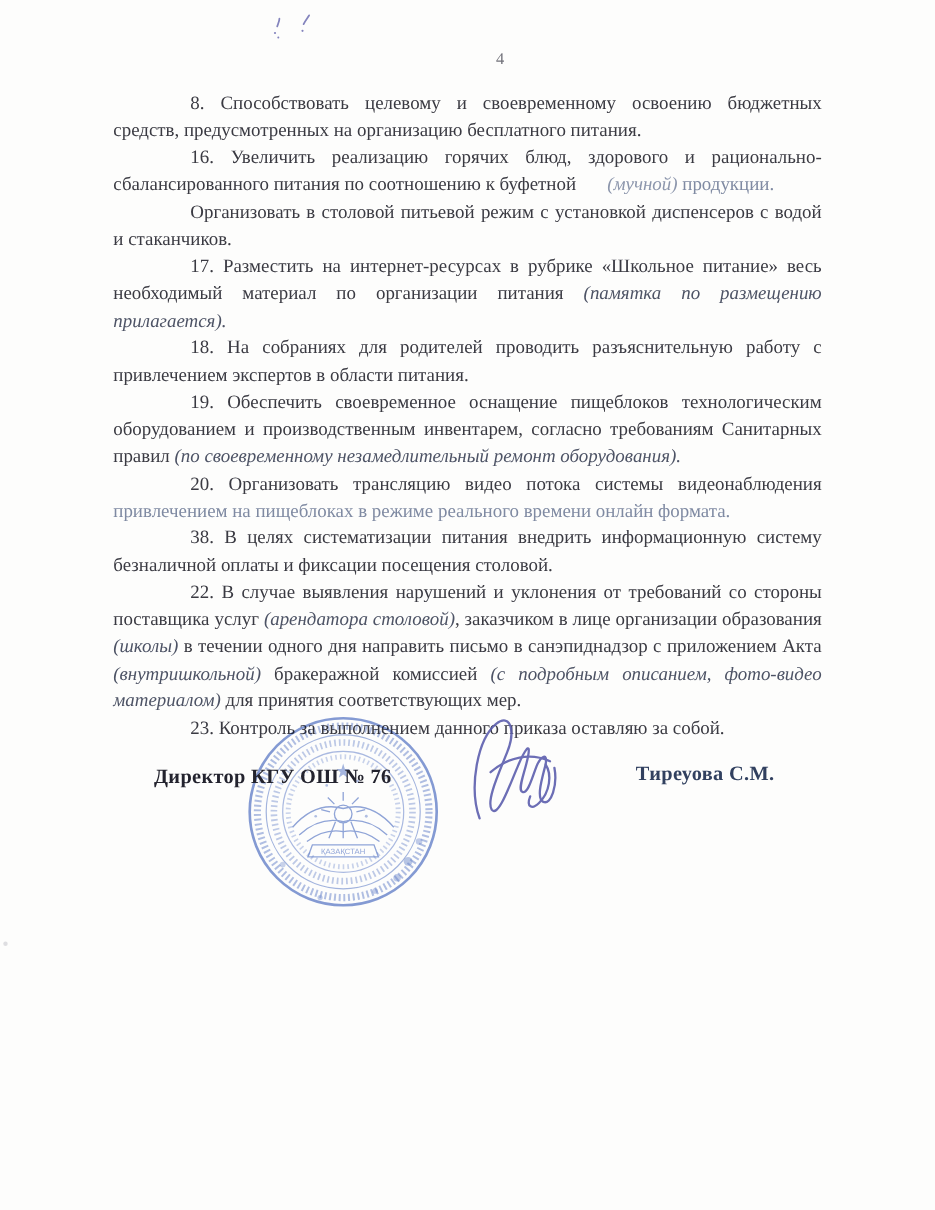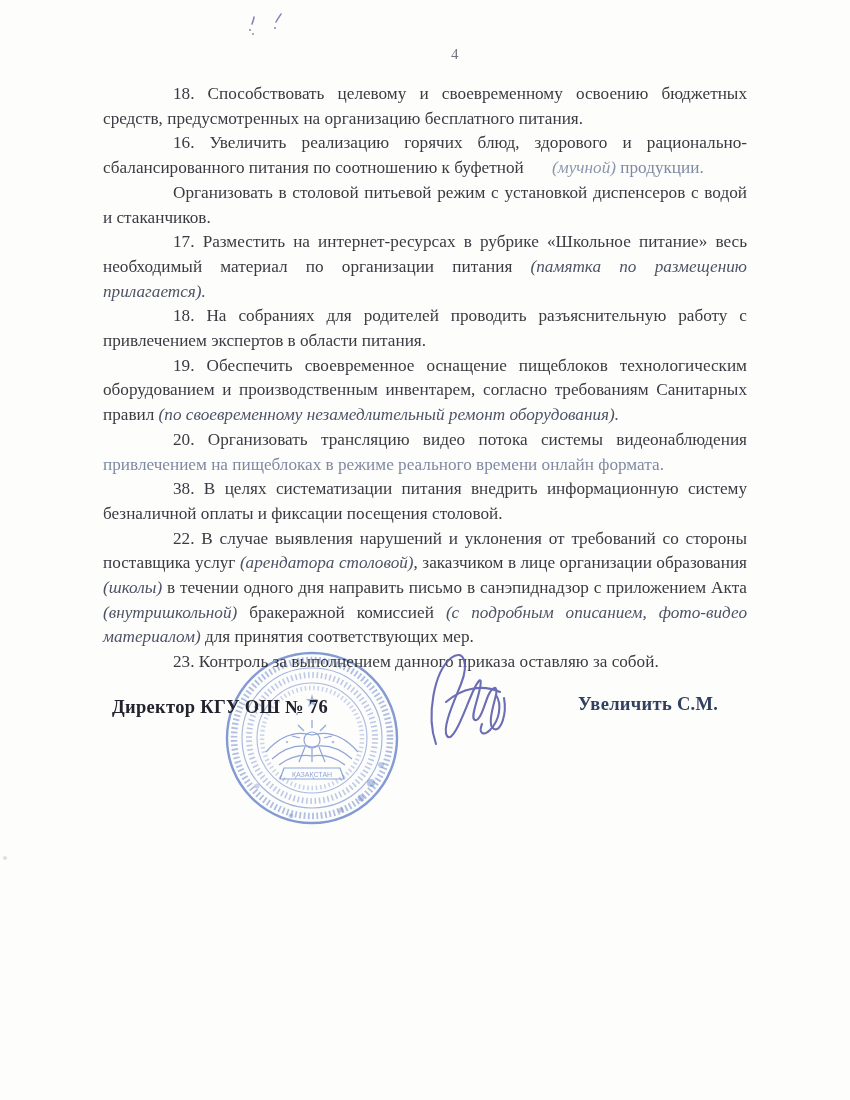--- a/index.html
+++ b/index.html
@@ -18,21 +18,21 @@
     position:absolute;left:103px;top:82px;width:644px;
     font-size:17.2px;line-height:24.7px;
     color:#3a3a42;text-align:justify;
   }
   .para{margin:0;text-indent:70px;}
   .seg-n{color:#3a3a42;}
   .seg-i{font-style:italic;color:#4d5365;}
   .seg-f{color:#7f8aa2;margin-top:41px;}
   .seg-if{font-style:italic;color:#8c96ac;margin-left:24px;}
   .sign-title{
-    position:absolute;left:112px;top:697px;
+    position:absolute;left:140px;top:697px;
     font-size:18.5px;font-weight:bold;color:#23232e;
     z-index:3;letter-spacing:.3px;
   }
   .sign-name{
     position:absolute;left:578px;top:694px;
     font-size:18.5px;font-weight:bold;color:#31405f;
     z-index:3;letter-spacing:.3px;
   }
   .signature-svg{
     position:absolute;left:420px;top:646px;z-index:2;
@@ -60,21 +60,21 @@
       <circle cx="4" cy="18" r="1" fill="#5b5ba8" stroke="none"></circle>
       <circle cx="7" cy="22" r="0.9" fill="#5b5ba8" stroke="none"></circle>
       <path d="M30,10 C32,6 34,4 35,2"></path>
       <circle cx="29" cy="16" r="1" fill="#5b5ba8" stroke="none"></circle>
     </g>
   </svg>
 
   <div class="page-number">4</div>
 
   <div class="doc-body">
-      <p class="para"><span class="seg-n">18. Способствовать целевому и своевременному освоению бюджетных средств, предусмотренных на организацию бесплатного питания.</span></p>
+      <p class="para"><span class="seg-n">8. Способствовать целевому и своевременному освоению бюджетных средств, предусмотренных на организацию бесплатного питания.</span></p>
       <p class="para"><span class="seg-n">16. Увеличить реализацию горячих блюд, здорового и рационально-сбалансированного питания по соотношению к буфетной </span><span class="seg-if">(мучной)</span><span class="seg-f"> продукции.</span></p>
       <p class="para"><span class="seg-n">Организовать в столовой питьевой режим с установкой диспенсеров с водой и стаканчиков.</span></p>
       <p class="para"><span class="seg-n">17. Разместить на интернет-ресурсах в рубрике «Школьное питание» весь необходимый материал по организации питания </span><span class="seg-i">(памятка по размещению прилагается).</span></p>
       <p class="para"><span class="seg-n">18. На собраниях для родителей проводить разъяснительную работу с привлечением экспертов в области питания.</span></p>
       <p class="para"><span class="seg-n">19. Обеспечить своевременное оснащение пищеблоков технологическим оборудованием и производственным инвентарем, согласно требованиям Санитарных правил </span><span class="seg-i">(по своевременному незамедлительный ремонт оборудования).</span></p>
       <p class="para"><span class="seg-n">20. Организовать трансляцию видео потока системы видеонаблюдения </span><span class="seg-f">привлечением на пищеблоках в режиме реального времени онлайн формата.</span></p>
       <p class="para"><span class="seg-n">38. В целях систематизации питания внедрить информационную систему безналичной оплаты и фиксации посещения столовой.</span></p>
       <p class="para"><span class="seg-n">22. В случае выявления нарушений и уклонения от требований со стороны поставщика услуг </span><span class="seg-i">(арендатора столовой)</span><span class="seg-n">, заказчиком в лице организации образования </span><span class="seg-i">(школы)</span><span class="seg-n"> в течении одного дня направить письмо в санэпиднадзор с приложением Акта </span><span class="seg-i">(внутришкольной)</span><span class="seg-n"> бракеражной комиссией </span><span class="seg-i">(с подробным описанием, фото-видео материалом)</span><span class="seg-n"> для принятия соответствующих мер.</span></p>
       <p class="para"><span class="seg-n">23. Контроль за выполнением данного приказа оставляю за собой.</span></p>
     </div>
@@ -124,17 +124,17 @@
 
   <svg class="signature-svg" width="95" height="110" viewBox="0 0 95 110">
     <g stroke="#5d5fae" stroke-width="2.1" fill="none" stroke-linecap="round" opacity="0.9">
       <path d="M16,98 C6,70 14,26 31,12 C44,2 49,18 41,38 C33,58 22,82 27,90 C33,98 44,66 51,50 C56,38 63,26 60,42 C57,57 50,72 55,74 C60,76 64,60 68,50 C72,41 78,38 76,49 C73,61 67,80 74,83 C81,86 87,68 84,52"></path>
       <path d="M26,56 C42,42 62,38 80,46"></path>
       <path d="M76,49 C82,58 80,74 70,84 C64,90 58,88 62,78"></path>
     </g>
   </svg>
 
   <div class="sign-title">Директор КГУ ОШ № 76</div>
-  <div class="sign-name">Увеличить С.М.</div>
+  <div class="sign-name">Тиреуова С.М.</div>
 
   <div class="speck"></div>
 
 </div>
 
 </body></html>

